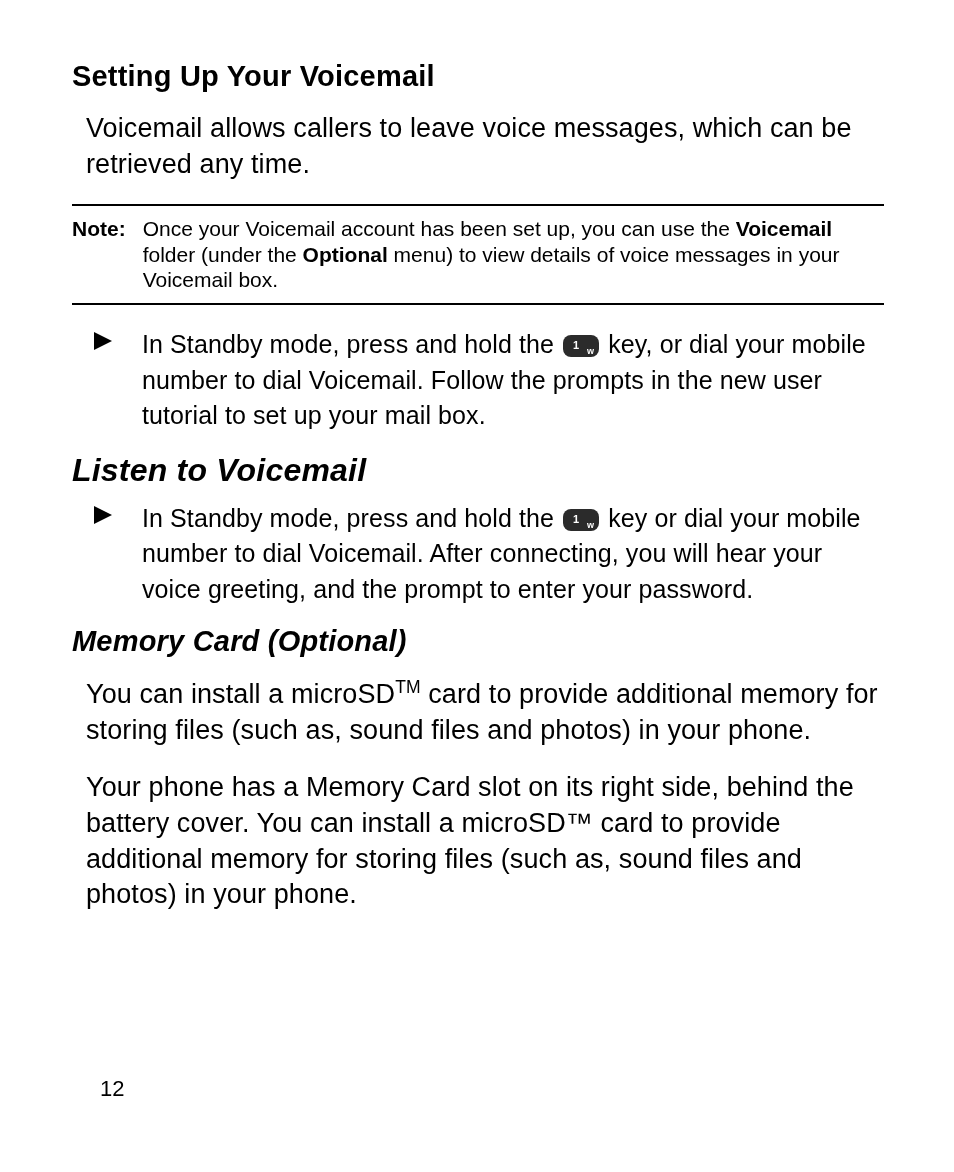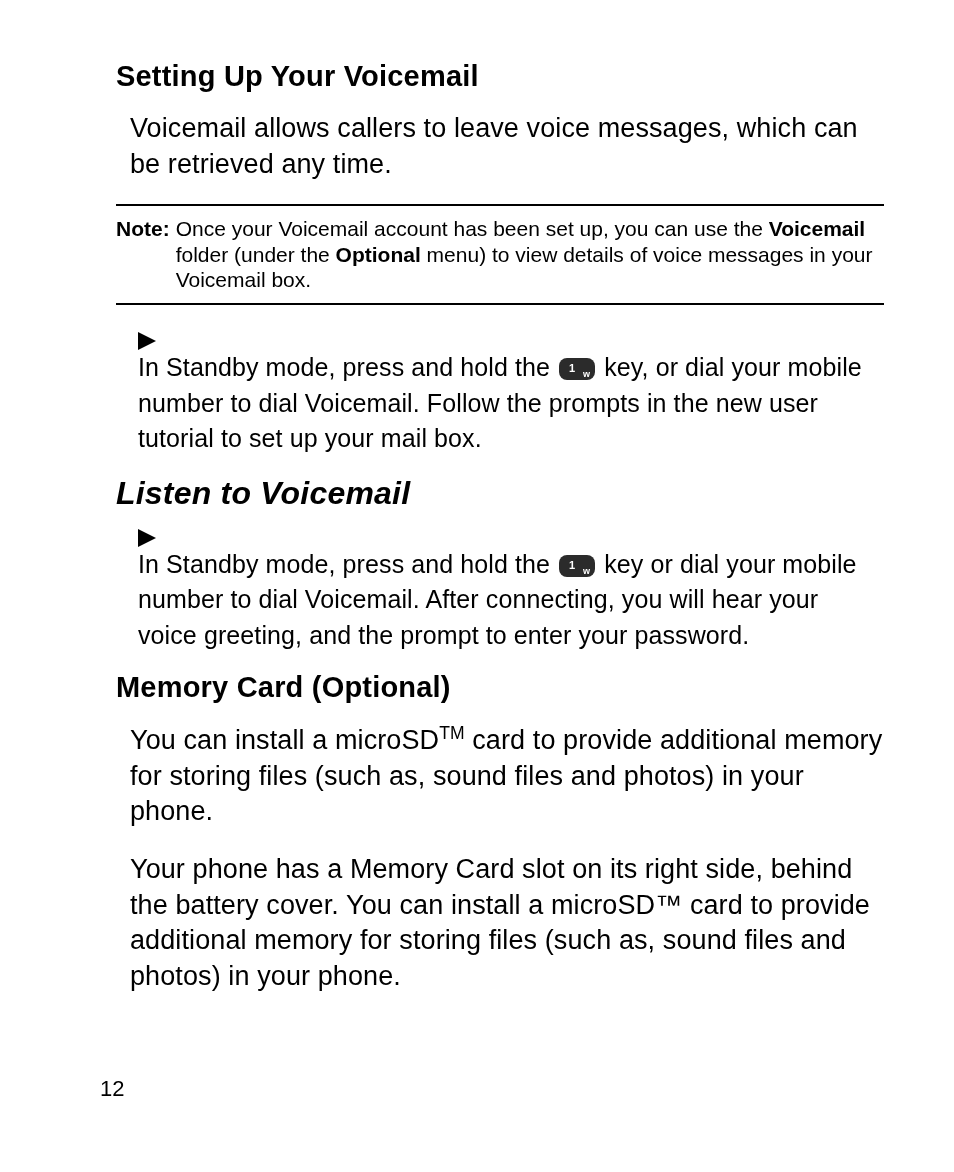--- a/index.html
+++ b/index.html
@@ -8,21 +8,21 @@
     width: 954px;
     height: 1172px;
     background: #ffffff;
     font-family: Arial, Helvetica, sans-serif;
     color: #000000;
   }
   .page {
     box-sizing: border-box;
     width: 954px;
     height: 1172px;
-    padding: 60px 70px 40px 116px;
+    padding: 60px 70px 40px 72px;
     position: relative;
   }
   .h1 {
     font-weight: 900;
     font-size: 29px;
     margin: 0 0 18px 0;
     letter-spacing: 0.2px;
   }
   .body-para {
     font-size: 27px;
@@ -36,34 +36,34 @@
     border-bottom: 2px solid #000;
     padding: 10px 4px 10px 0;
     margin: 0 0 22px 0;
   }
   .note-row {
     display: flex;
     align-items: flex-start;
     font-size: 21px;
     line-height: 1.22;
     font-stretch: condensed;
+    gap: 11px;
   }
   .note-label {
     font-weight: 900;
     margin-right: 6px;
     white-space: nowrap;
   }
   .note-text b {
     font-weight: 700;
   }
   .bullet-row {
     display: flex;
     align-items: flex-start;
     margin: 0 0 16px 22px;
-    flex-direction: column;
   }
   .bullet-icon {
     flex: 0 0 auto;
     width: 18px;
     height: 18px;
     margin-top: 5px;
     margin-right: 30px;
   }
   .bullet-icon svg {
     display: block;
@@ -95,20 +95,21 @@
   }
   .page-num {
     position: absolute;
     left: 100px;
     bottom: 70px;
     font-size: 22px;
     font-stretch: condensed;
   }
   .sec2 {
     margin-top: 18px;
+    font-style: italic;
   }
 </style>
 </head>
 <body>
 
 <div class="page">
 
   <h2 class="h1">Setting Up Your Voicemail</h2>
 
   <p class="body-para">Voicemail allows callers to leave voice messages, which can be retrieved any time.</p>

